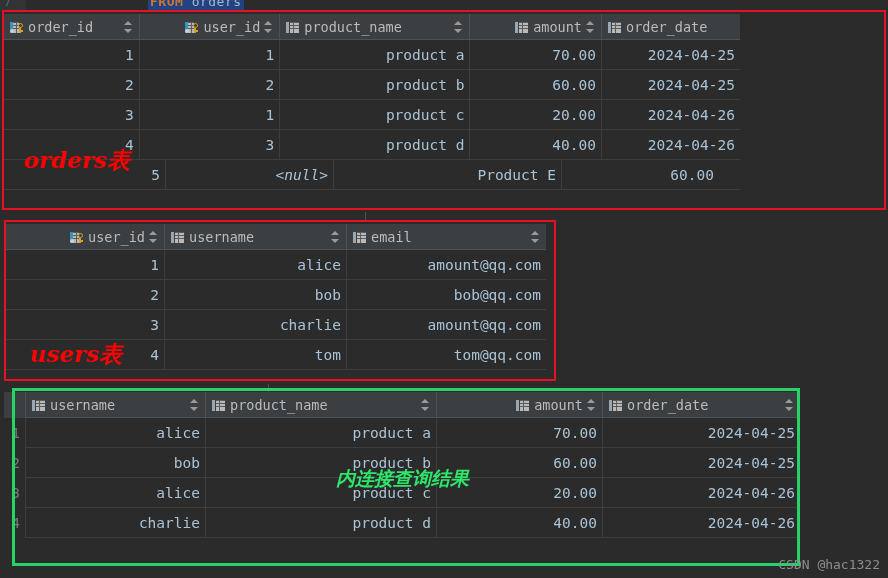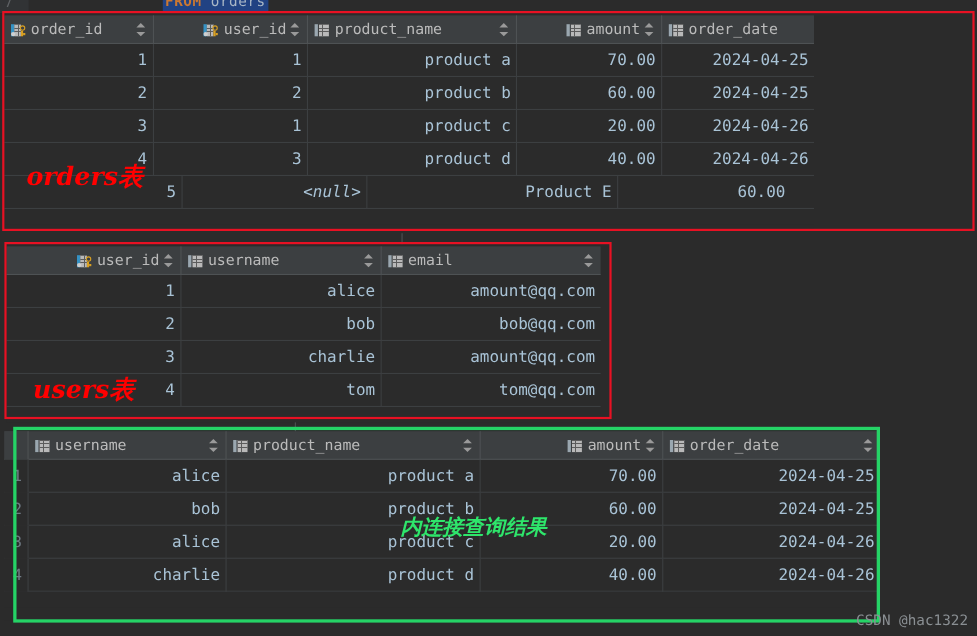--- a/index.html
+++ b/index.html
@@ -395,16 +395,16 @@
         <div class="cell num" style="width:166px">40.00</div>
         <div class="cell txt" style="width:197px">2024-04-26</div>
       </div>
     </div>
     <div class="tail"></div>
   </div>
 
   <div class="divider-tab" style="left:268px; top:384px; height:8px;"></div>
 
   <div class="annbox green" style="left:12px; top:388px; width:788px; height:178px;"></div>
-  <div class="annlabel green" style="left:364px; top:466px;">内连接查询结果</div>
+  <div class="annlabel green" style="left:336px; top:466px;">内连接查询结果</div>
 
   <div class="watermark">CSDN @hac1322</div>
 </div>
 
 </body></html>

